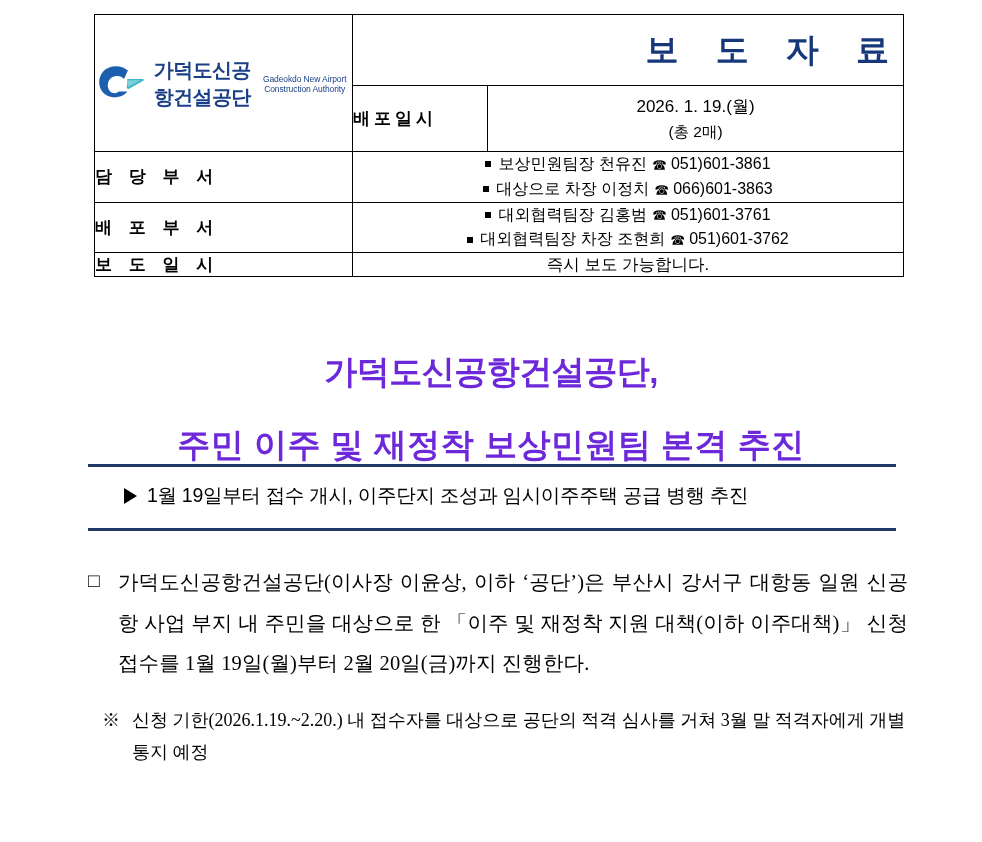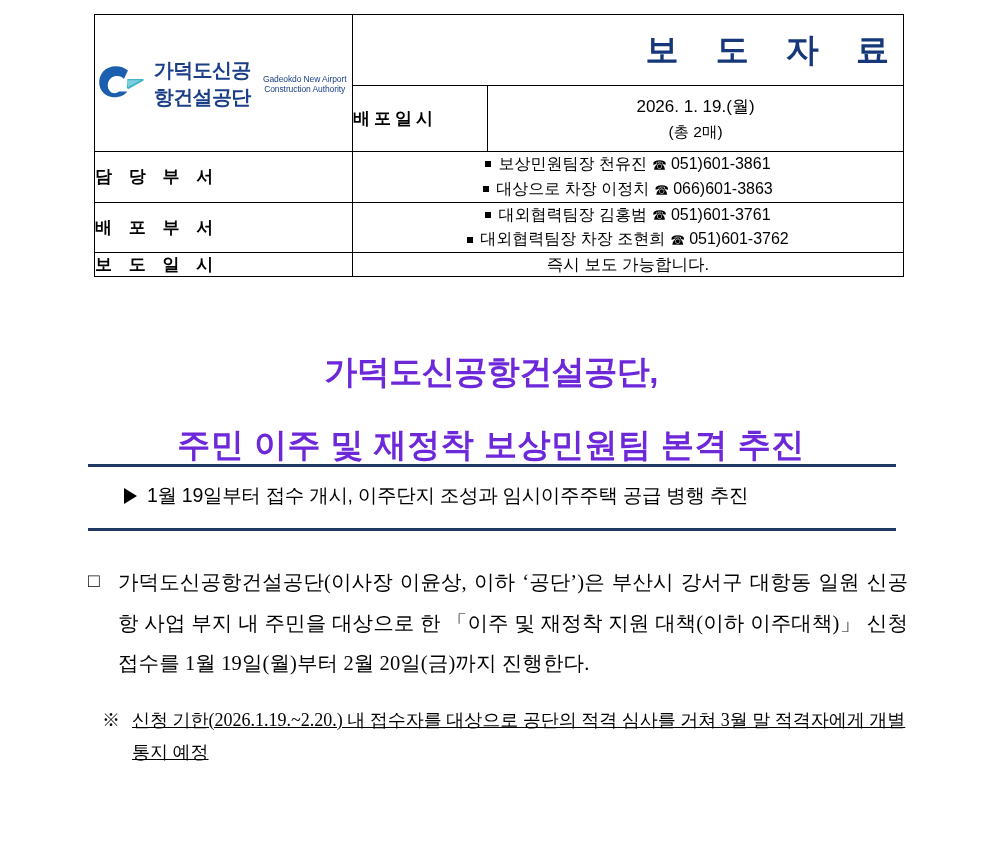--- a/index.html
+++ b/index.html
@@ -228,21 +228,20 @@
     font-size: 18px;
     line-height: 1.8;
   }
   .note-mark {
     flex: 0 0 auto;
     width: 30px;
     padding-left: 14px;
   }
   .note-text {
     flex: 1 1 auto;
-    text-decoration: underline;
   }
 </style>
 </head>
 <body>
 
 <div class="page">
 
   <div class="header-table-wrap">
     <table class="header-table">
       <colgroup>

